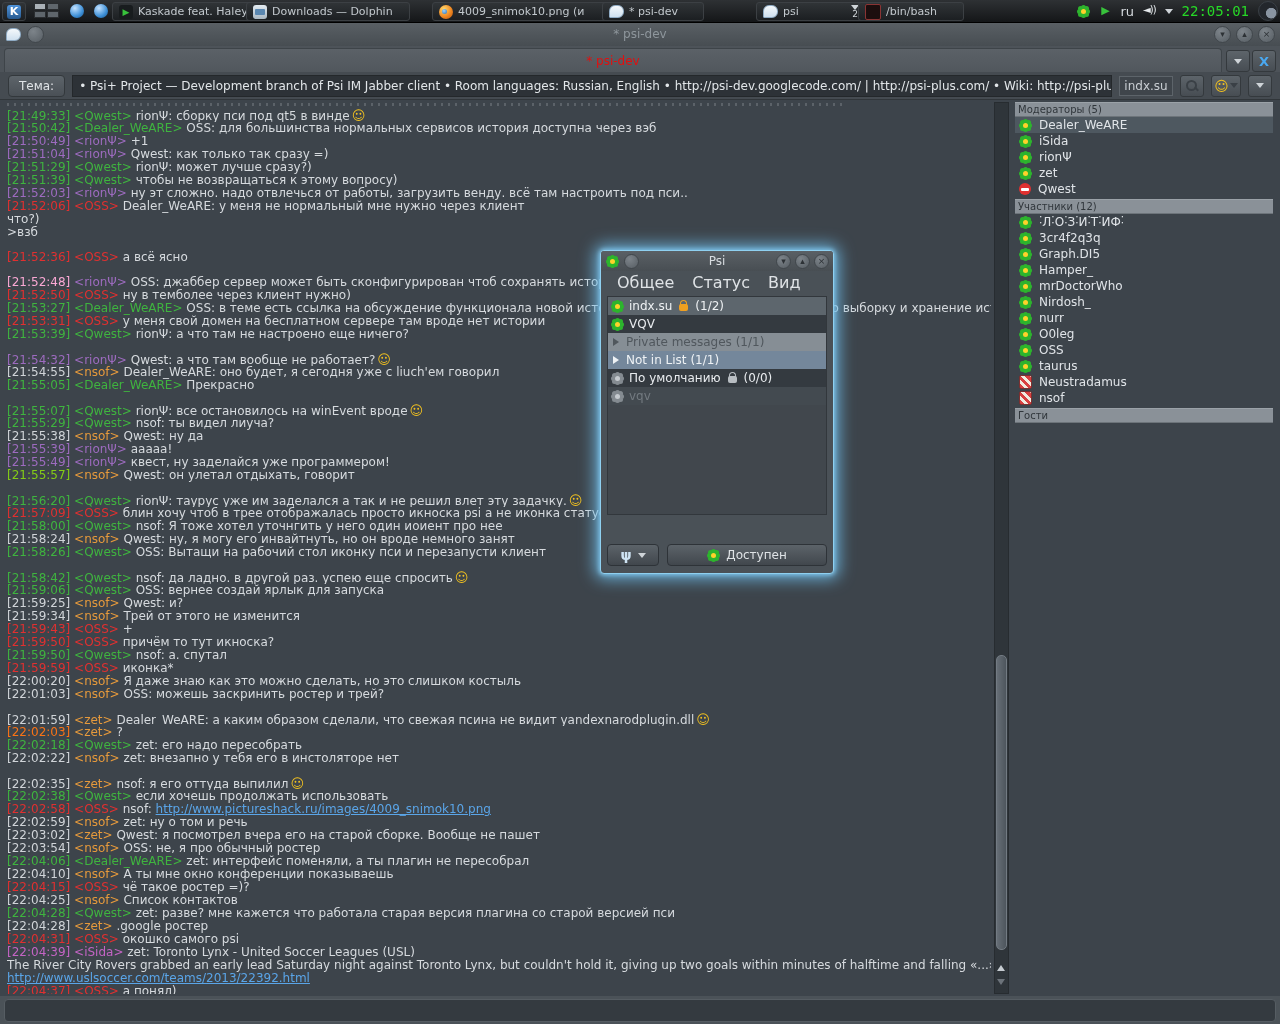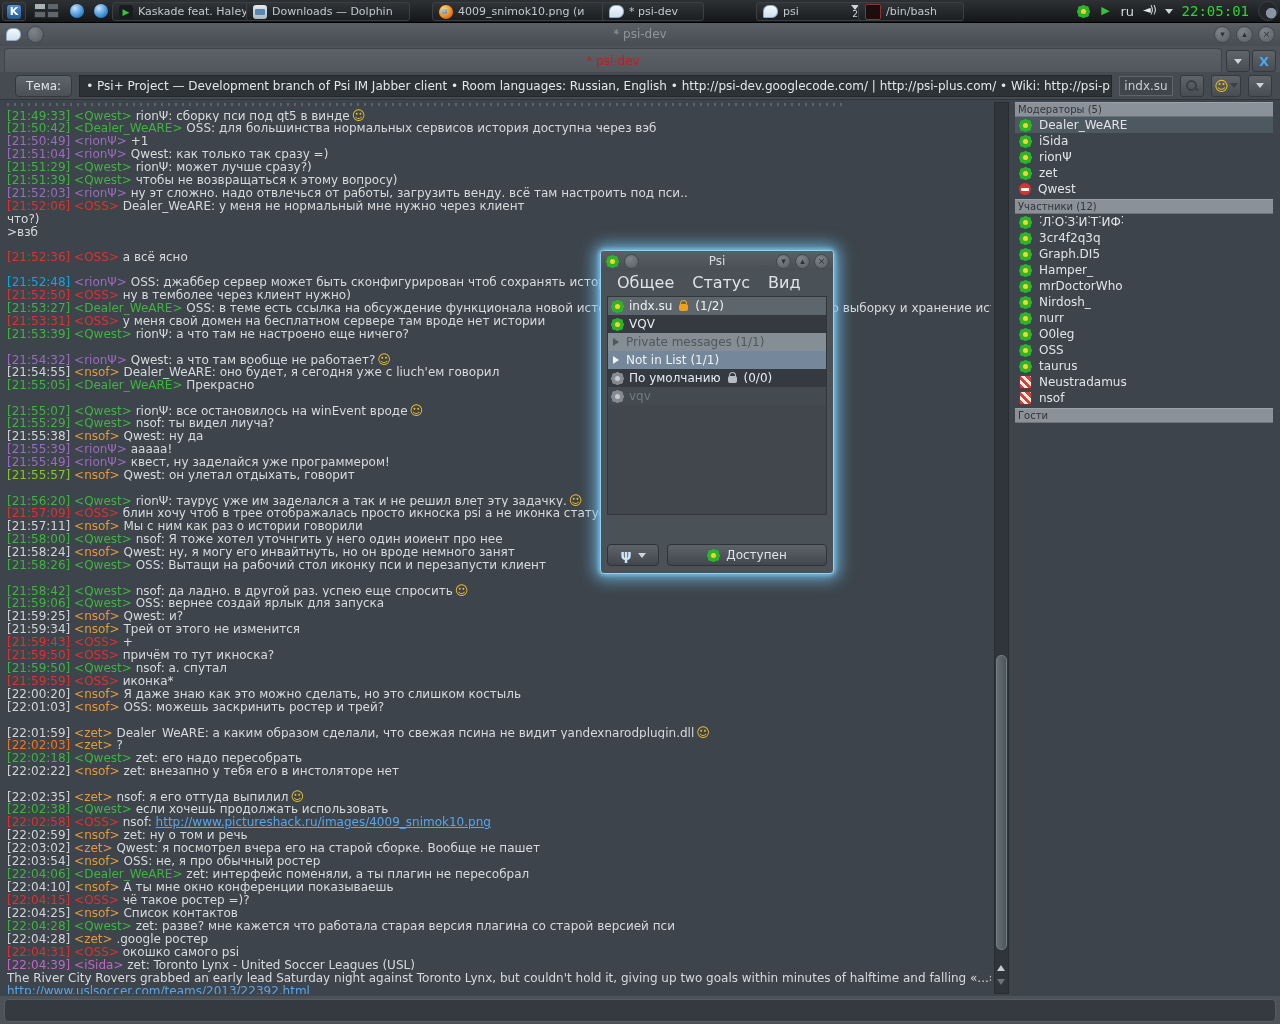--- a/index.html
+++ b/index.html
@@ -58,21 +58,21 @@
   #tabbar .tab{position:absolute;left:4px;right:58px;top:2px;bottom:0;background:linear-gradient(#5b6167,#51575d);
                border:1px solid #3e4449;border-bottom:none;border-radius:4px 4px 0 0;
                display:flex;align-items:center;justify-content:center;}
   #tabbar .tab span{color:#e01010;font-size:12px;}
   .sqb{width:22px;height:20px;background:linear-gradient(#5d646a,#474d53);border:1px solid #34393d;
        border-radius:3px;display:inline-flex;align-items:center;justify-content:center;}
   #tab-close{color:#4aa8f0;font-weight:bold;font-size:13px;}
   #topicbar{position:absolute;left:0;top:50px;right:0;height:27px;background:#454b51;
             display:flex;align-items:center;gap:7px;padding:0 8px;box-sizing:border-box;}
   #topic-btn{height:20px;padding:0 10px;background:linear-gradient(#5d646a,#4a5056);border:1px solid #33383c;
-             border-radius:4px;color:#dfe3e6;font-size:12px;display:flex;align-items:center;margin-left:7px;}
+             border-radius:4px;color:#dfe3e6;font-size:12px;display:flex;align-items:center;}
   #topic-field{flex:1;height:20px;line-height:20px;background:#2d3237;border:1px solid #24282b;
                color:#e2e6e9;font-size:12px;padding:0 6px;white-space:nowrap;overflow:hidden;}
   #find-box{width:52px;height:18px;line-height:18px;background:#3f454b;border:1px solid #5d646a;
             color:#c9ced3;font-size:12px;text-align:center;}
   .ic-search{width:14px;height:14px;position:relative;}
   .ic-search::before{content:"";position:absolute;left:1px;top:1px;width:7px;height:7px;border:2px solid #3a4046;border-radius:50%;}
   .ic-search::after{content:"";position:absolute;left:9px;top:9px;width:5px;height:2px;background:#3a4046;transform:rotate(45deg);}
   .ic-smile{color:#f0c020;font-size:14px;line-height:1;}
   
   #main{position:absolute;left:0;top:77px;right:0;bottom:28px;background:#3d444b;border-top:1px solid #31363a;}
@@ -235,37 +235,36 @@
           <div class="msg"><span class="ts" style="color: rgb(63, 180, 63);">[21:50:42]</span> <span class="nk" style="color: rgb(63, 180, 63);">&lt;Dealer_WeARE&gt;</span> <span class="tx">OSS: для большинства нормальных сервисов история доступна через вэб</span></div>
           <div class="msg"><span class="ts" style="color: rgb(157, 107, 191);">[21:50:49]</span> <span class="nk" style="color: rgb(157, 107, 191);">&lt;rionΨ&gt;</span> <span class="tx">+1</span></div>
           <div class="msg"><span class="ts" style="color: rgb(157, 107, 191);">[21:51:04]</span> <span class="nk" style="color: rgb(157, 107, 191);">&lt;rionΨ&gt;</span> <span class="tx">Qwest: как только так сразу =)</span></div>
           <div class="msg"><span class="ts" style="color: rgb(63, 180, 63);">[21:51:29]</span> <span class="nk" style="color: rgb(63, 180, 63);">&lt;Qwest&gt;</span> <span class="tx">rionΨ: может лучше сразу?)</span></div>
           <div class="msg"><span class="ts" style="color: rgb(63, 180, 63);">[21:51:39]</span> <span class="nk" style="color: rgb(63, 180, 63);">&lt;Qwest&gt;</span> <span class="tx">чтобы не возвращаться к этому вопросу)</span></div>
           <div class="msg"><span class="ts" style="color: rgb(157, 107, 191);">[21:52:03]</span> <span class="nk" style="color: rgb(157, 107, 191);">&lt;rionΨ&gt;</span> <span class="tx">ну эт сложно. надо отвлечься от работы, загрузить венду. всё там настроить под пси..</span></div>
           <div class="msg"><span class="ts" style="color: rgb(224, 48, 48);">[21:52:06]</span> <span class="nk" style="color: rgb(224, 48, 48);">&lt;OSS&gt;</span> <span class="tx">Dealer_WeARE: у меня не нормальный мне нужно через клиент</span></div>
           <div class="msg"><span class="tx">что?)</span></div>
           <div class="msg"><span class="tx">&gt;взб</span></div>
           <div class="msg gap"><span class="ts" style="color: rgb(224, 48, 48);">[21:52:36]</span> <span class="nk" style="color: rgb(224, 48, 48);">&lt;OSS&gt;</span> <span class="tx">а всё ясно</span></div>
-          <div class="msg gap"><span class="ts" style="color: #0ea5e9;">[21:52:48]</span> <span class="nk" style="color: rgb(157, 107, 191);">&lt;rionΨ&gt;</span> <span class="tx">OSS: джаббер сервер может быть сконфигурирован чтоб сохранять историю</span></div>
+          <div class="msg gap"><span class="ts" style="color: #f9a8d4;">[21:52:48]</span> <span class="nk" style="color: rgb(157, 107, 191);">&lt;rionΨ&gt;</span> <span class="tx">OSS: джаббер сервер может быть сконфигурирован чтоб сохранять историю</span></div>
           <div class="msg"><span class="ts" style="color: rgb(224, 48, 48);">[21:52:50]</span> <span class="nk" style="color: rgb(224, 48, 48);">&lt;OSS&gt;</span> <span class="tx">ну в темболее через клиент нужно)</span></div>
           <div class="msg"><span class="ts" style="color: rgb(63, 180, 63);">[21:53:27]</span> <span class="nk" style="color: rgb(63, 180, 63);">&lt;Dealer_WeARE&gt;</span> <span class="tx">OSS: в теме есть ссылка на обсуждение функционала новой истории. Там же в обсуждении инфа про выборку и хранение истории конф)</span></div>
           <div class="msg"><span class="ts" style="color: rgb(224, 48, 48);">[21:53:31]</span> <span class="nk" style="color: rgb(224, 48, 48);">&lt;OSS&gt;</span> <span class="tx">у меня свой домен на бесплатном сервере там вроде нет истории</span></div>
           <div class="msg"><span class="ts" style="color: rgb(63, 180, 63);">[21:53:39]</span> <span class="nk" style="color: rgb(63, 180, 63);">&lt;Qwest&gt;</span> <span class="tx">rionΨ: а что там не настроено еще ничего?</span></div>
           <div class="msg gap"><span class="ts" style="color: rgb(157, 107, 191);">[21:54:32]</span> <span class="nk" style="color: rgb(157, 107, 191);">&lt;rionΨ&gt;</span> <span class="tx">Qwest: а что там вообще не работает?</span><span class="sm">☺</span></div>
           <div class="msg"><span class="ts" style="color: rgb(208, 212, 216);">[21:54:55]</span> <span class="nk" style="color: rgb(230, 154, 60);">&lt;nsof&gt;</span> <span class="tx">Dealer_WeARE: оно будет, я сегодня уже с liuch'ем говорил</span></div>
           <div class="msg"><span class="ts" style="color: rgb(63, 180, 63);">[21:55:05]</span> <span class="nk" style="color: rgb(63, 180, 63);">&lt;Dealer_WeARE&gt;</span> <span class="tx">Прекрасно</span></div>
           <div class="msg gap"><span class="ts" style="color: rgb(63, 180, 63);">[21:55:07]</span> <span class="nk" style="color: rgb(63, 180, 63);">&lt;Qwest&gt;</span> <span class="tx">rionΨ: все остановилось на winEvent вроде</span><span class="sm">☺</span></div>
           <div class="msg"><span class="ts" style="color: rgb(63, 180, 63);">[21:55:29]</span> <span class="nk" style="color: rgb(63, 180, 63);">&lt;Qwest&gt;</span> <span class="tx">nsof: ты видел лиуча?</span></div>
           <div class="msg"><span class="ts" style="color: rgb(208, 212, 216);">[21:55:38]</span> <span class="nk" style="color: rgb(230, 154, 60);">&lt;nsof&gt;</span> <span class="tx">Qwest: ну да</span></div>
           <div class="msg"><span class="ts" style="color: rgb(157, 107, 191);">[21:55:39]</span> <span class="nk" style="color: rgb(157, 107, 191);">&lt;rionΨ&gt;</span> <span class="tx">ааааа!</span></div>
           <div class="msg"><span class="ts" style="color: rgb(157, 107, 191);">[21:55:49]</span> <span class="nk" style="color: rgb(157, 107, 191);">&lt;rionΨ&gt;</span> <span class="tx">квест, ну заделайся уже программером!</span></div>
           <div class="msg"><span class="ts" style="color: #84cc16;">[21:55:57]</span> <span class="nk" style="color: rgb(230, 154, 60);">&lt;nsof&gt;</span> <span class="tx">Qwest: он улетал отдыхать, говорит</span></div>
           <div class="msg gap"><span class="ts" style="color: rgb(63, 180, 63);">[21:56:20]</span> <span class="nk" style="color: rgb(63, 180, 63);">&lt;Qwest&gt;</span> <span class="tx">rionΨ: таурус уже им заделался а так и не решил влет эту задачку.</span><span class="sm">☺</span></div>
           <div class="msg"><span class="ts" style="color: rgb(224, 48, 48);">[21:57:09]</span> <span class="nk" style="color: rgb(224, 48, 48);">&lt;OSS&gt;</span> <span class="tx">блин хочу чтоб в трее отображалась просто икноска psi а не иконка статуса D</span></div>
-          <div class="msg"><span class="ts" style="color: rgb(208, 212, 216);">[21:57:11]</span> <span class="nk" style="color: rgb(230, 154, 60);">&lt;nsof&gt;</span> <span class="tx">Мы с ним как раз о истории говорили</span></div>
           <div class="msg"><span class="ts" style="color: rgb(63, 180, 63);">[21:58:00]</span> <span class="nk" style="color: rgb(63, 180, 63);">&lt;Qwest&gt;</span> <span class="tx">nsof: Я тоже хотел уточнгить у него один иоиент про нее</span></div>
           <div class="msg"><span class="ts" style="color: rgb(208, 212, 216);">[21:58:24]</span> <span class="nk" style="color: rgb(230, 154, 60);">&lt;nsof&gt;</span> <span class="tx">Qwest: ну, я могу его инвайтнуть, но он вроде немного занят</span></div>
           <div class="msg"><span class="ts" style="color: rgb(63, 180, 63);">[21:58:26]</span> <span class="nk" style="color: rgb(63, 180, 63);">&lt;Qwest&gt;</span> <span class="tx">OSS: Вытащи на рабочий стол иконку пси и перезапусти клиент</span></div>
           <div class="msg gap"><span class="ts" style="color: rgb(63, 180, 63);">[21:58:42]</span> <span class="nk" style="color: rgb(63, 180, 63);">&lt;Qwest&gt;</span> <span class="tx">nsof: да ладно. в другой раз. успею еще спросить</span><span class="sm">☺</span></div>
           <div class="msg"><span class="ts" style="color: rgb(63, 180, 63);">[21:59:06]</span> <span class="nk" style="color: rgb(63, 180, 63);">&lt;Qwest&gt;</span> <span class="tx">OSS: вернее создай ярлык для запуска</span></div>
           <div class="msg"><span class="ts" style="color: rgb(208, 212, 216);">[21:59:25]</span> <span class="nk" style="color: rgb(230, 154, 60);">&lt;nsof&gt;</span> <span class="tx">Qwest: и?</span></div>
           <div class="msg"><span class="ts" style="color: rgb(208, 212, 216);">[21:59:34]</span> <span class="nk" style="color: rgb(230, 154, 60);">&lt;nsof&gt;</span> <span class="tx">Трей от этого не изменится</span></div>
           <div class="msg"><span class="ts" style="color: rgb(224, 48, 48);">[21:59:43]</span> <span class="nk" style="color: rgb(224, 48, 48);">&lt;OSS&gt;</span> <span class="tx">+</span></div>
           <div class="msg"><span class="ts" style="color: rgb(224, 48, 48);">[21:59:50]</span> <span class="nk" style="color: rgb(224, 48, 48);">&lt;OSS&gt;</span> <span class="tx">причём то тут икноска?</span></div>
           <div class="msg"><span class="ts" style="color: rgb(63, 180, 63);">[21:59:50]</span> <span class="nk" style="color: rgb(63, 180, 63);">&lt;Qwest&gt;</span> <span class="tx">nsof: а. спутал</span></div>

